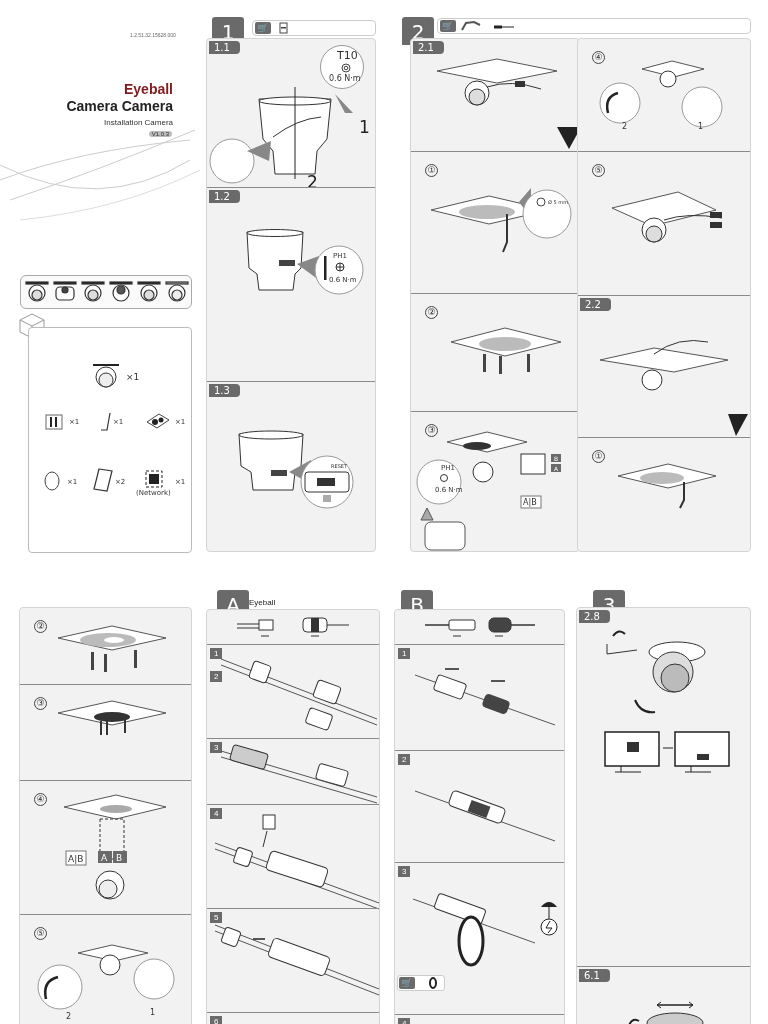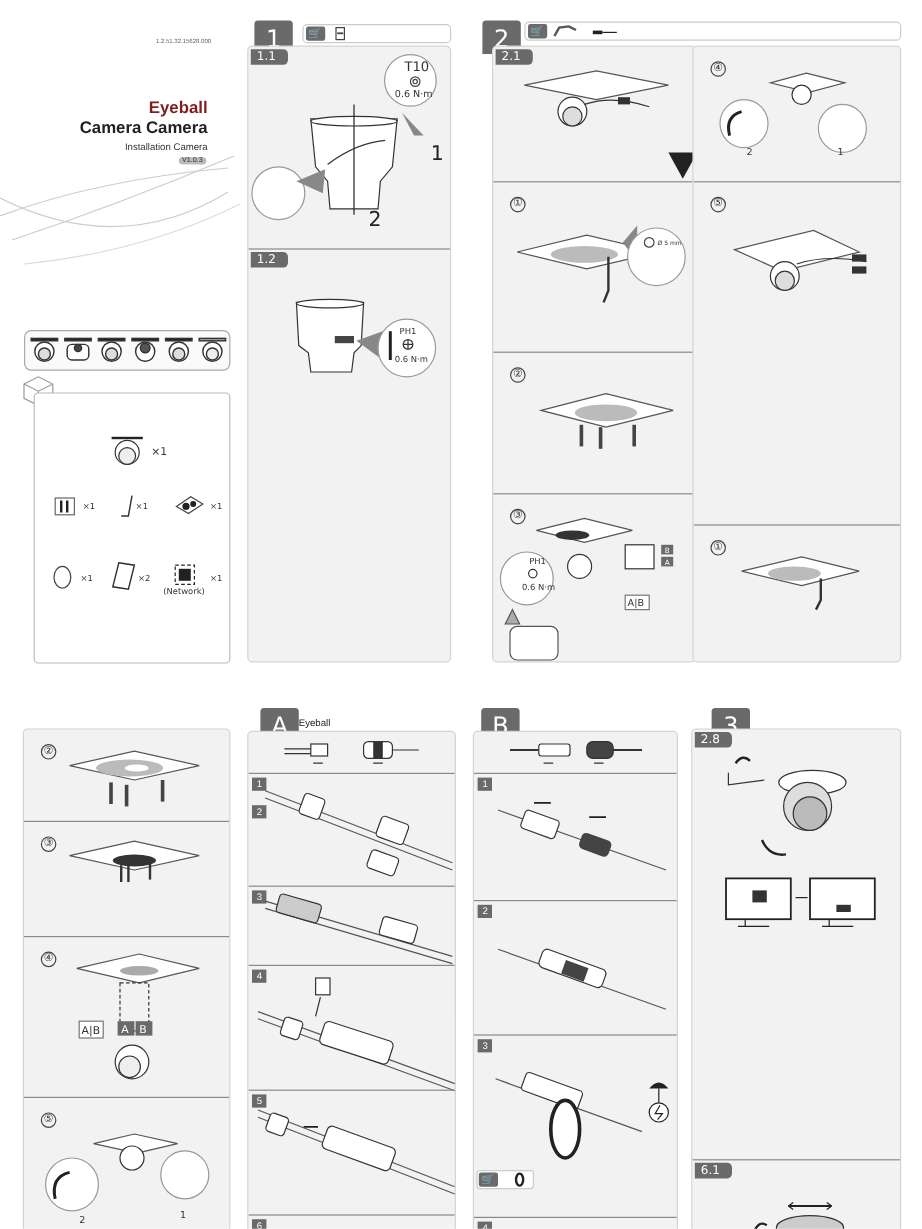--- a/index.html
+++ b/index.html
@@ -122,33 +122,47 @@
       <path d="M52,60 L124,60 L120,100 L110,112 L108,135 L68,135 L66,112 L56,100 Z" fill="#fff" stroke="#333"></path>
       <ellipse cx="88" cy="62" rx="36" ry="4" fill="#fff" stroke="#333"></ellipse>
       <path d="M88,48 V140" stroke="#222"></path>
       <path d="M66,98 Q90,80 114,78" stroke="#333" fill="none"></path>
       <circle cx="25" cy="122" r="22" fill="#fff" stroke="#999"></circle>
       <path d="M40,112 L64,102 L62,122 Z" fill="#888"></path>
       <text x="152" y="94" font-size="17" fill="#222" font-family="DejaVu Sans">1</text>
       <text x="100" y="149" font-size="17" fill="#222" font-family="DejaVu Sans">2</text>
     </svg>
   </div>
-  <div class="sec" style="top:168px;height:182px">
+  <div class="sec" style="top:148px;height:182px">
     <div class="tag">1.2</div>
     <svg width="170" height="182" style="left:0;top:0">
       <path d="M40,44 L96,44 L94,80 L88,86 L86,102 L52,102 L50,86 L42,80 Z" fill="#fff" stroke="#333"></path>
       <ellipse cx="68" cy="45" rx="28" ry="3.5" fill="#fff" stroke="#333"></ellipse>
       <rect x="72" y="72" width="16" height="6" fill="#444"></rect>
       <path d="M90,76 L112,68 L112,92 Z" fill="#888"></path>
       <circle cx="132" cy="82" r="24" fill="#fff" stroke="#999"></circle>
       <text x="126" y="70" font-size="7" fill="#333" font-family="DejaVu Sans">PH1</text>
       <circle cx="133" cy="79" r="4" fill="none" stroke="#333"></circle>
       <path d="M133,75 V83 M129,79 H137" stroke="#333"></path>
       <text x="122" y="94" font-size="7" fill="#333" font-family="DejaVu Sans">0.6 N·m</text>
       <rect x="117" y="68" width="2.5" height="24" fill="#222"></rect>
+    </svg>
+  </div>
+  <div class="sec" style="top:342px;height:172px">
+    <div class="tag">1.3</div>
+    <svg width="170" height="172" style="left:0;top:0">
+      <path d="M32,52 L96,52 L94,84 L88,90 L86,108 L46,108 L44,90 L34,84 Z" fill="#fff" stroke="#333"></path>
+      <ellipse cx="64" cy="53" rx="32" ry="4" fill="#fff" stroke="#333"></ellipse>
+      <rect x="64" y="88" width="16" height="6" fill="#444"></rect>
+      <path d="M82,90 L104,78 L104,102 Z" fill="#888"></path>
+      <circle cx="120" cy="100" r="26" fill="#fff" stroke="#999"></circle>
+      <rect x="98" y="90" width="44" height="20" rx="3" fill="#fff" stroke="#333"></rect>
+      <rect x="110" y="96" width="18" height="8" fill="#333"></rect>
+      <text x="124" y="86" font-size="5" fill="#333" font-family="DejaVu Sans">RESET</text>
+      <rect x="116" y="113" width="8" height="7" fill="#aaa"></rect>
     </svg>
   </div>
 </div>
 
 <div class="bigtab" style="left:402px;top:17px">2</div>
 <div class="toolbar" style="left:437px;top:18px;width:314px">
   <div class="cart" style="left:2px">🛒</div>
   <svg width="24" height="12" style="left:22px;top:1px">
       <path d="M2,10 L6,3 L14,2 L20,5" stroke="#555" fill="none" stroke-width="2"></path>
     </svg>
@@ -230,20 +244,29 @@
   </div>
   <div class="sec" style="top:112px;height:144px">
     <div class="circ">⑤</div>
     <svg width="174" height="144" style="left:0;top:0">
       <path d="M34,56 L100,40 L138,58 L74,74 Z" fill="#fff" stroke="#555"></path>
       <circle cx="76" cy="78" r="12" fill="#fff" stroke="#333"></circle>
         <circle cx="76" cy="82" r="8" fill="#ddd" stroke="#333"></circle>
       <path d="M86,68 Q110,60 144,66" stroke="#333" fill="none"></path>
       <rect x="132" y="60" width="12" height="6" fill="#333"></rect>
         <rect x="132" y="70" width="12" height="6" fill="#333"></rect>
+    </svg>
+  </div>
+  <div class="sec" style="top:256px;height:142px">
+    <div class="tag">2.2</div>
+    <svg width="174" height="142" style="left:0;top:0">
+      <path d="M22,64 L76,52 L150,64 L96,76 Z" fill="#fff" stroke="#555"></path>
+      <circle cx="74" cy="84" r="10" fill="#fff" stroke="#333"></circle>
+      <path d="M76,58 Q100,40 130,46" stroke="#333" fill="none"></path>
+      <path d="M150,118 L158,140 L170,118 Z" fill="#222"></path>
     </svg>
   </div>
   <div class="sec" style="top:398px;height:116px">
     <div class="circ">①</div>
     <svg width="174" height="116" style="left:0;top:0">
       <path d="M40,38 L90,26 L138,38 L90,50 Z" fill="#fff" stroke="#555"></path>
       <ellipse cx="84" cy="40" rx="22" ry="6" fill="#bbb"></ellipse>
       <path d="M106,44 V62 L102,70" stroke="#333" stroke-width="2" fill="none"></path>
     </svg>
   </div>

